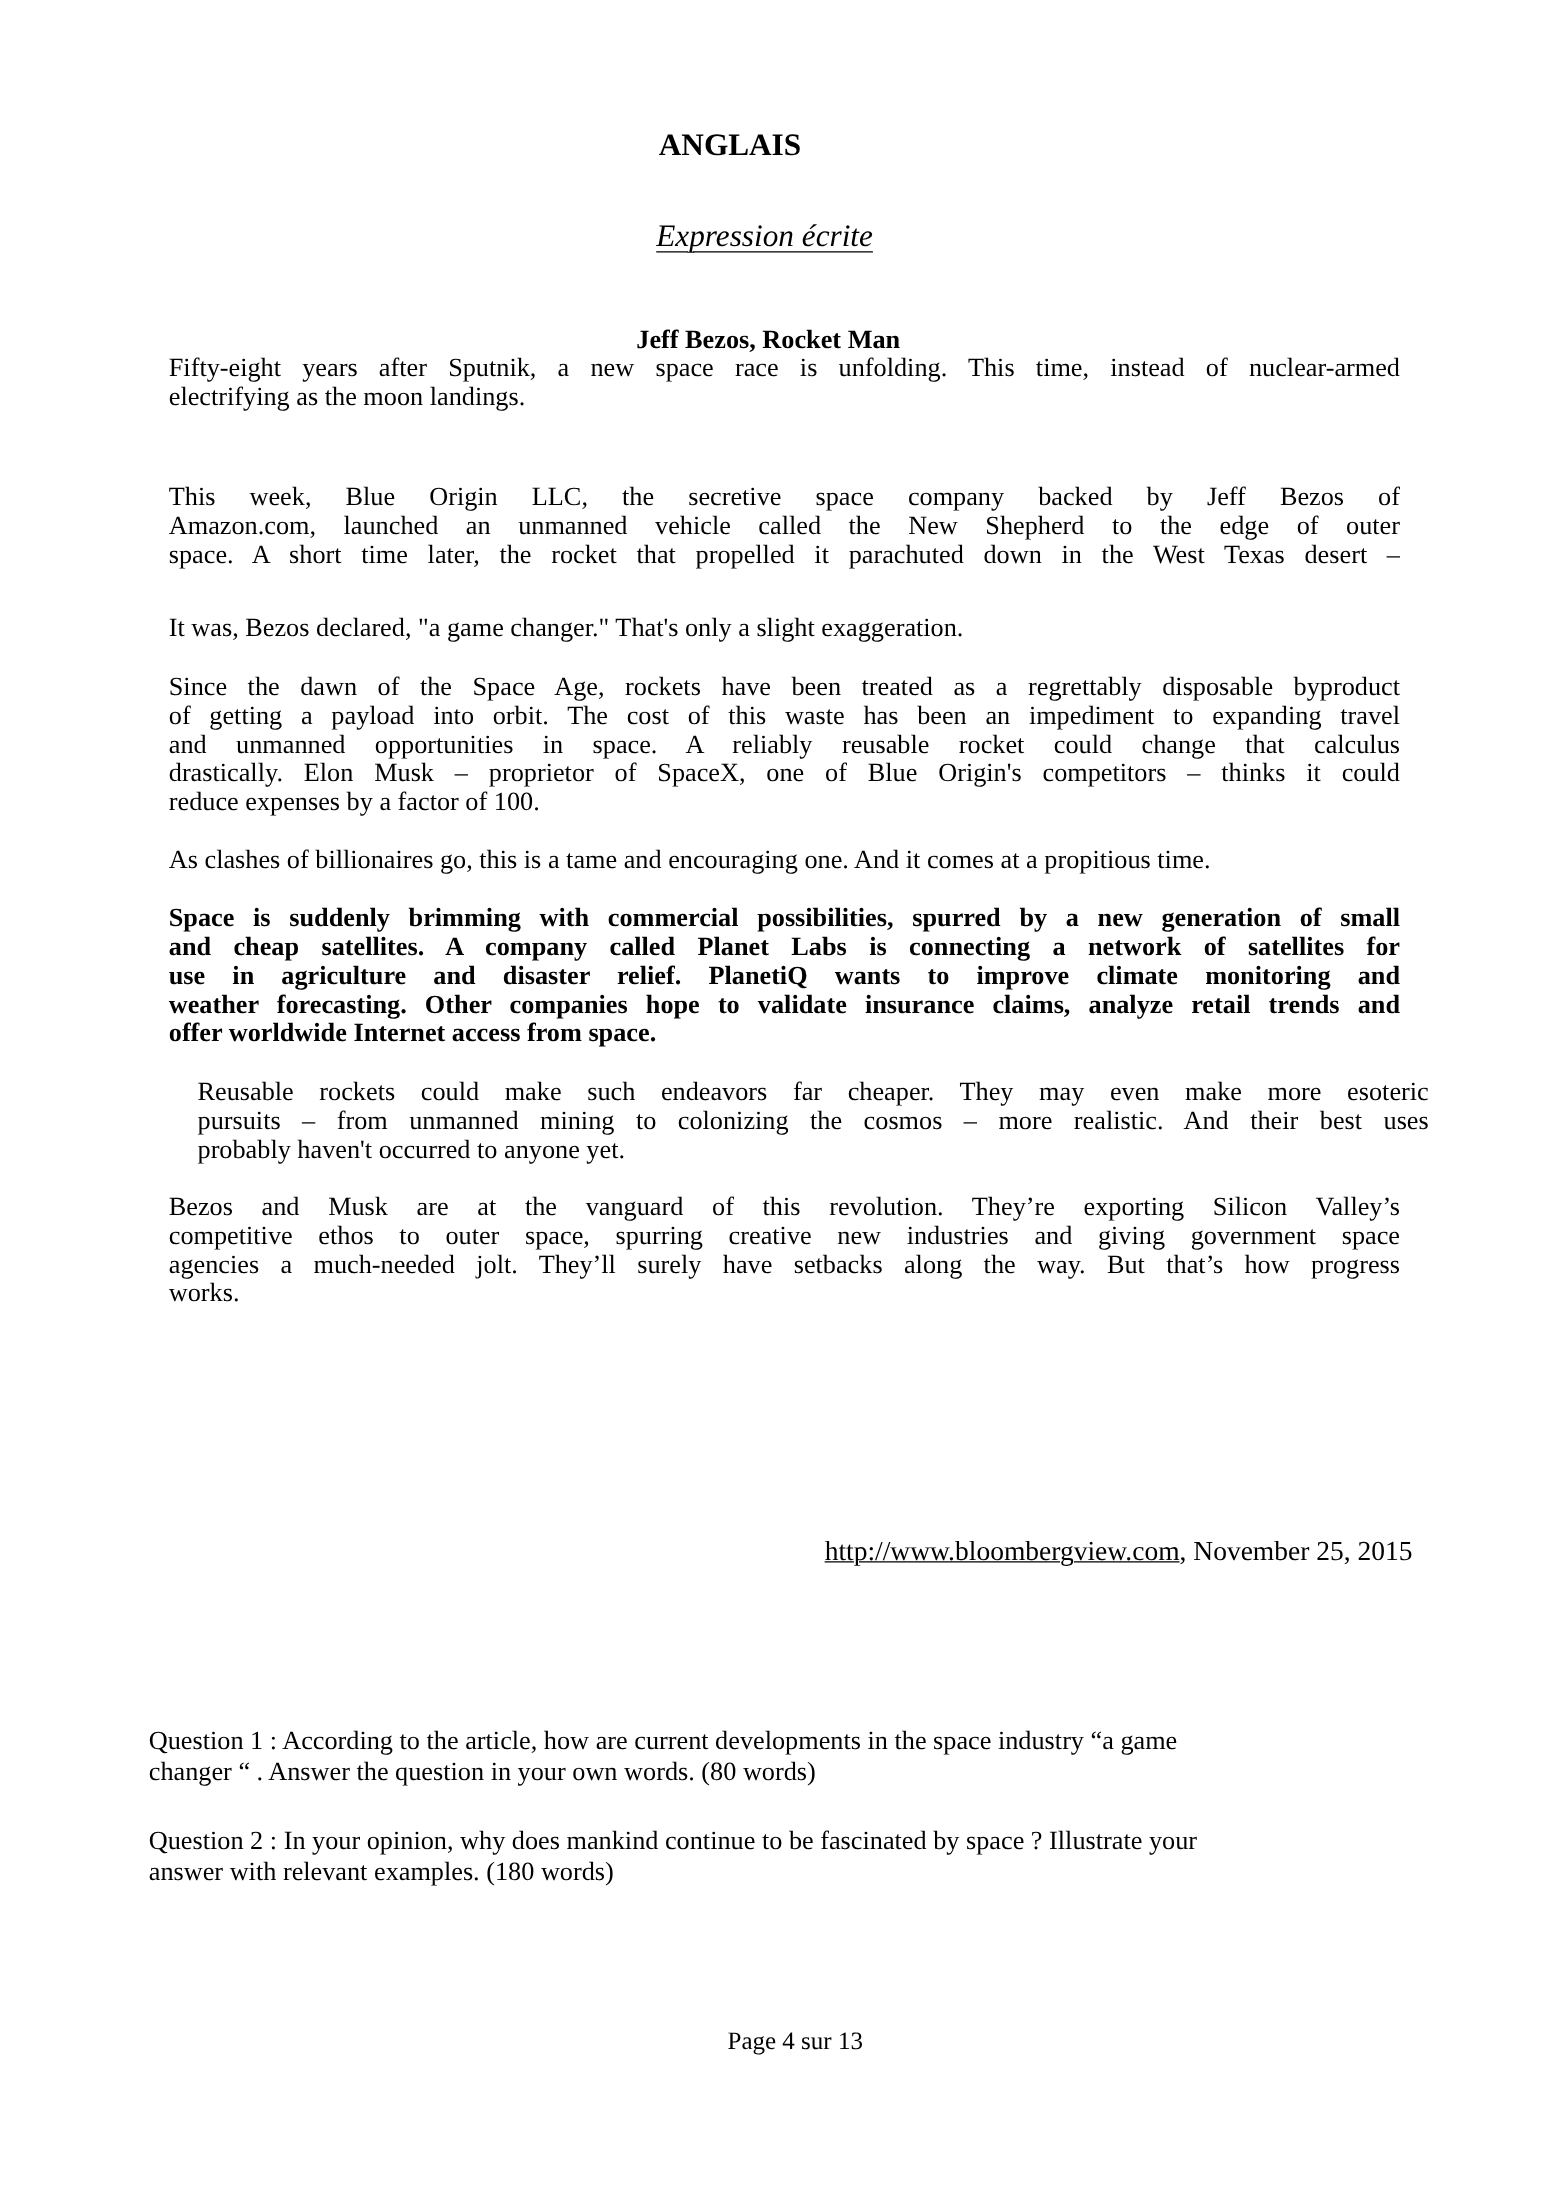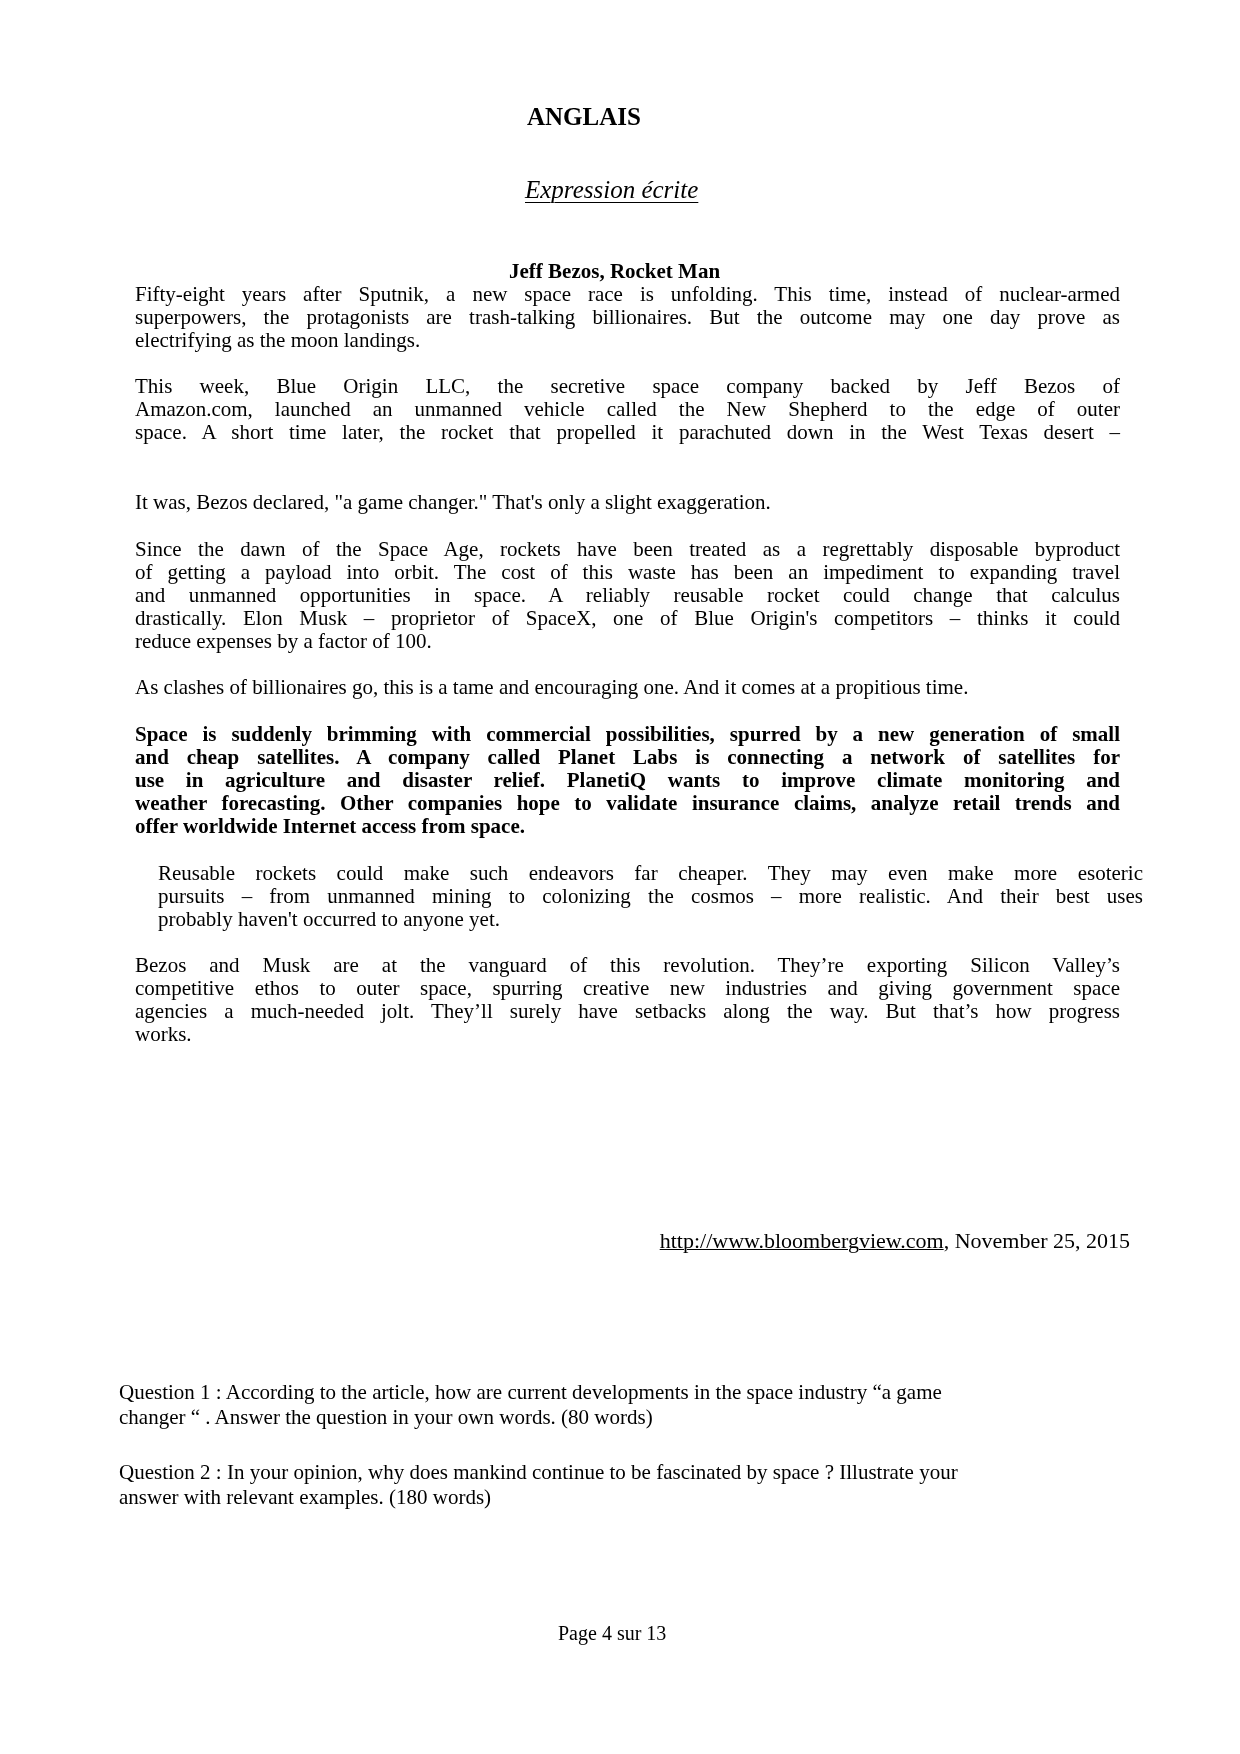--- a/index.html
+++ b/index.html
@@ -71,38 +71,37 @@
       position: absolute;
       left: 119px;
       width: 1010px;
       font-size: 21px;
       line-height: 25px;
     }
     .question .line { display: block; white-space: nowrap; height: 25px; }
 
     #page-number {
       top: 1622px;
-      left: 558px;
+      left: 582px;
       font-size: 20px;
     }
   </style>
 </head>
 <body>
 
 <div id="subject-title" class="abs">ANGLAIS</div>
 <div id="section-title" class="abs">Expression écrite</div>
 <div id="article-title" class="abs">Jeff Bezos, Rocket Man</div>
 
 <div class="para" style="top:283px;">
   <span class="line justify">Fifty-eight years after Sputnik, a new space race is unfolding.  This time, instead of nuclear-armed</span>
-  <span class="line justify">superpowers, the protagonists are trash-talking billionaires. But the outcome may one day prove as</span>
   <span class="line">electrifying as the moon landings.</span>
 </div>
 
-<div class="para" style="top:375px;">
+<div class="para" style="top:386px;">
   <span class="line justify">This  week, Blue  Origin  LLC,  the secretive space company backed by Jeff  Bezos  of</span>
   <span class="line justify">Amazon.com, launched  an  unmanned  vehicle called the New Shepherd to the  edge  of outer</span>
   <span class="line justify">space. A short time later, the rocket that propelled it parachuted down in the West Texas desert –</span>
 </div>
 
 <div class="para" style="top:491px;">
   <span class="line">It was, Bezos declared, "a game changer." That's only a slight exaggeration.</span>
 </div>
 
 <div class="para" style="top:538px;">

